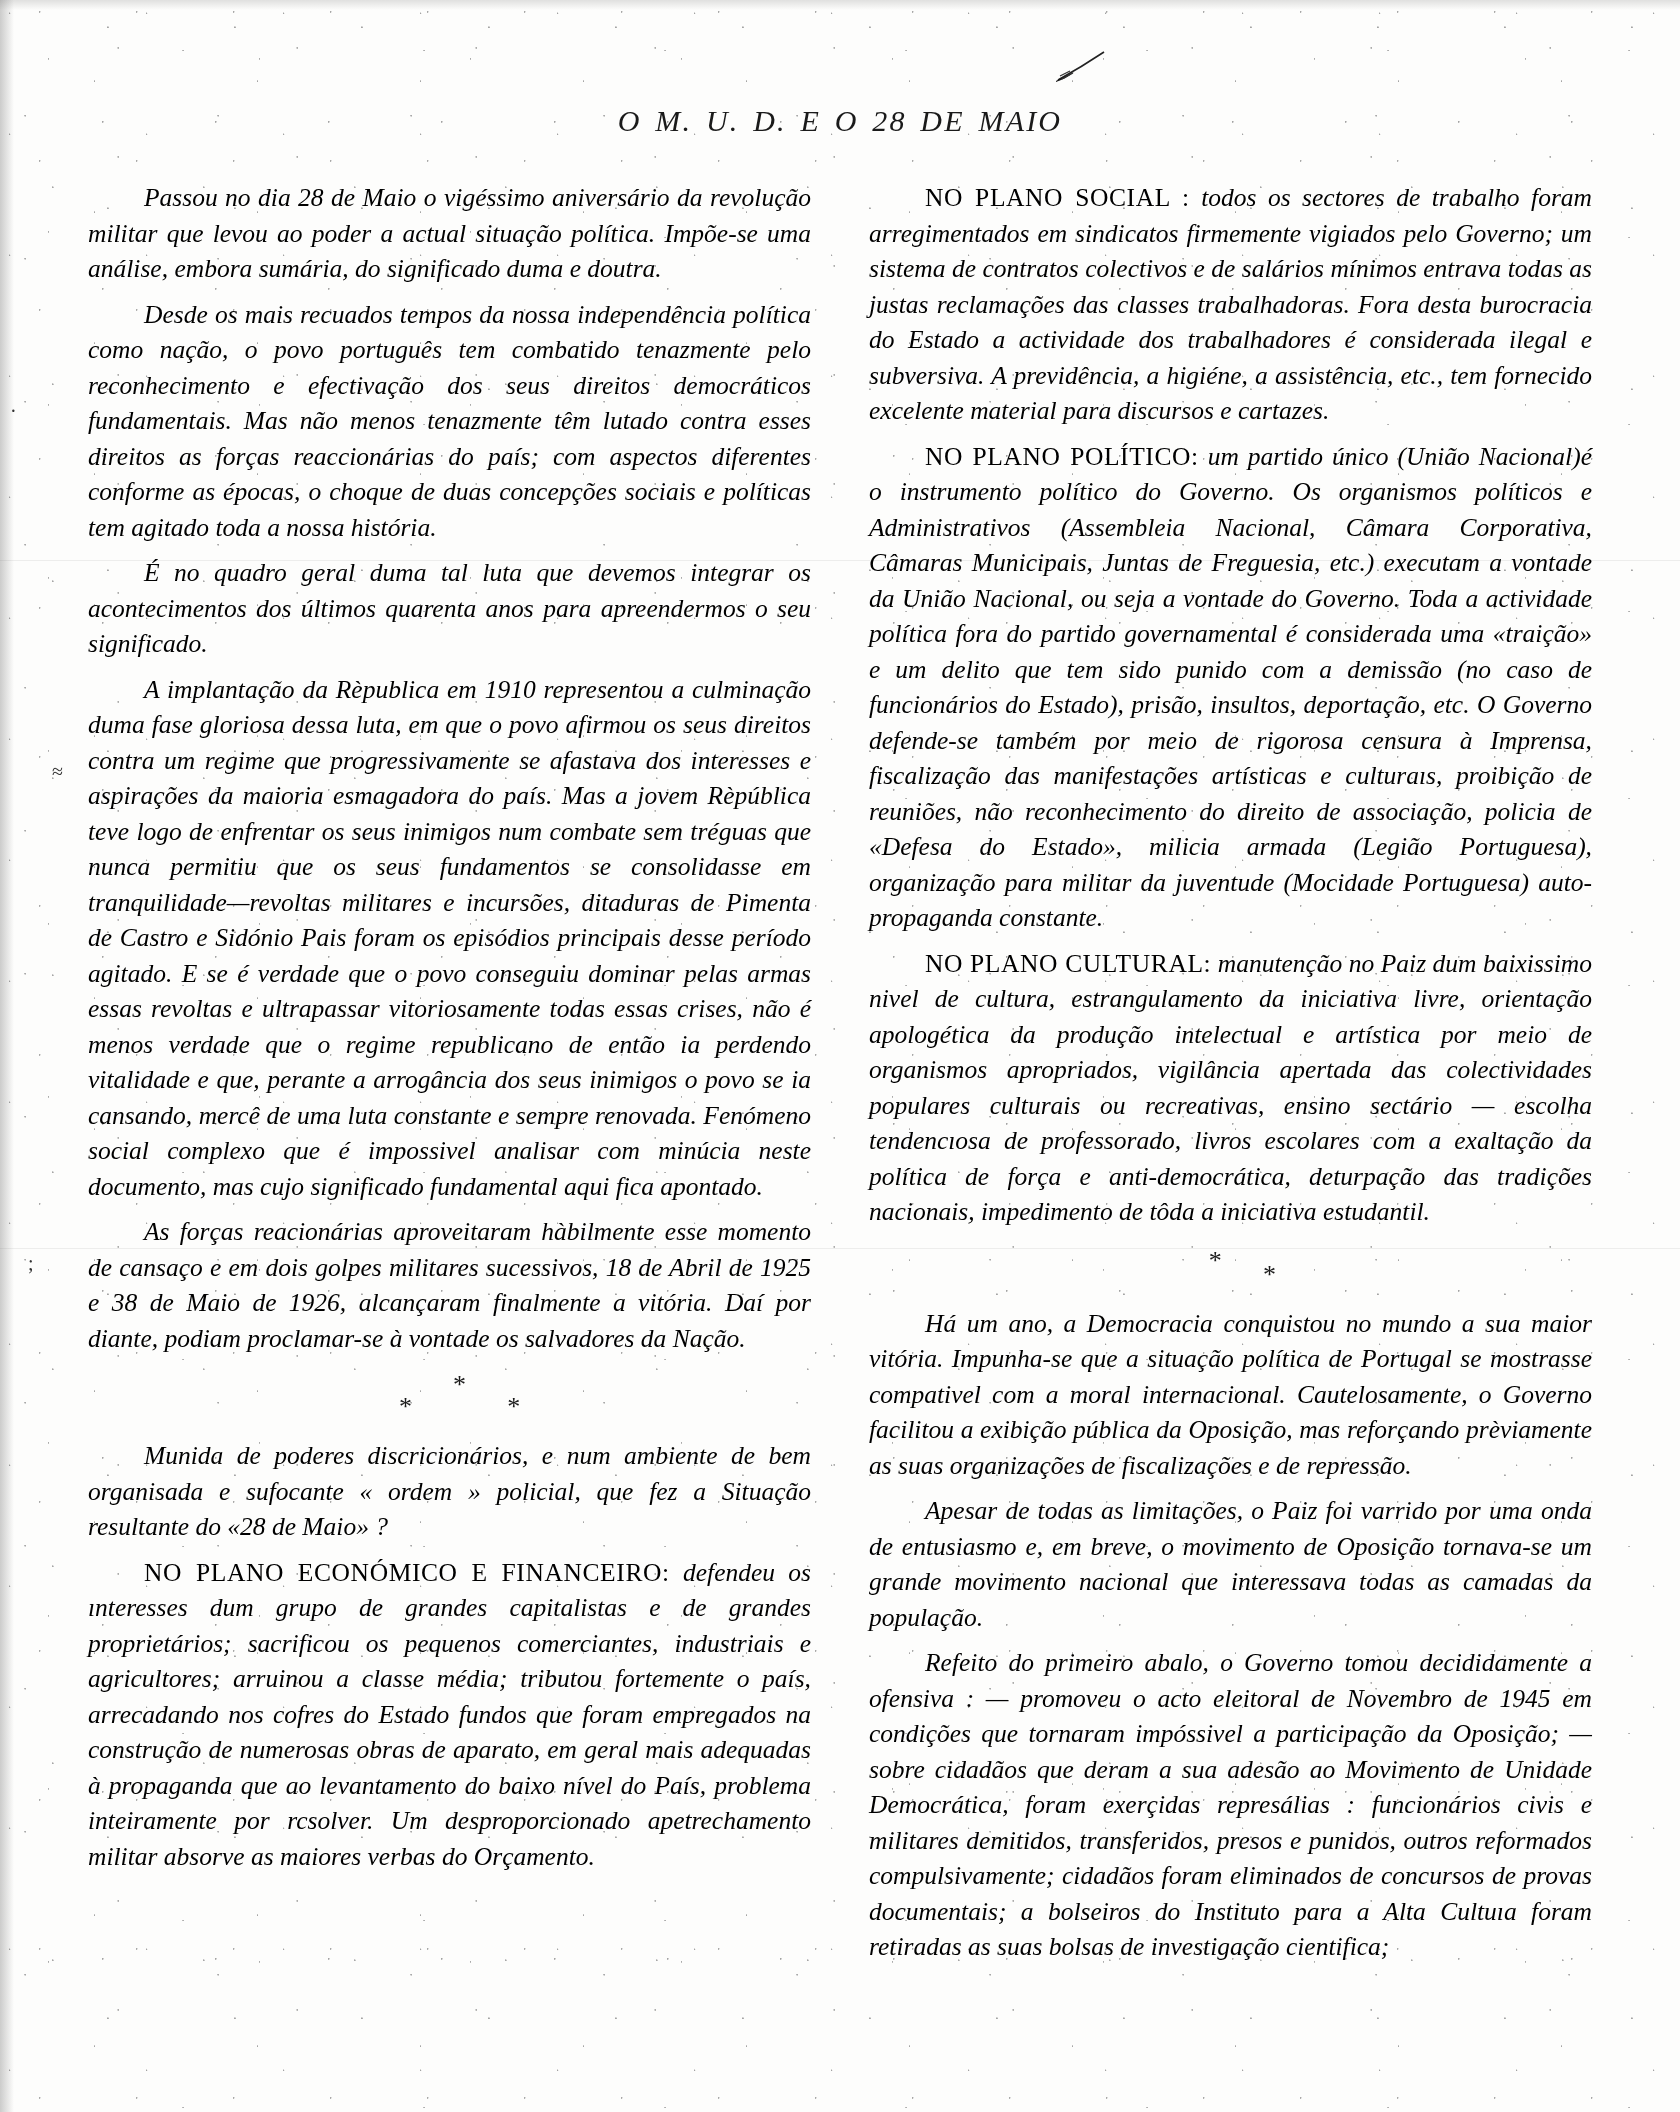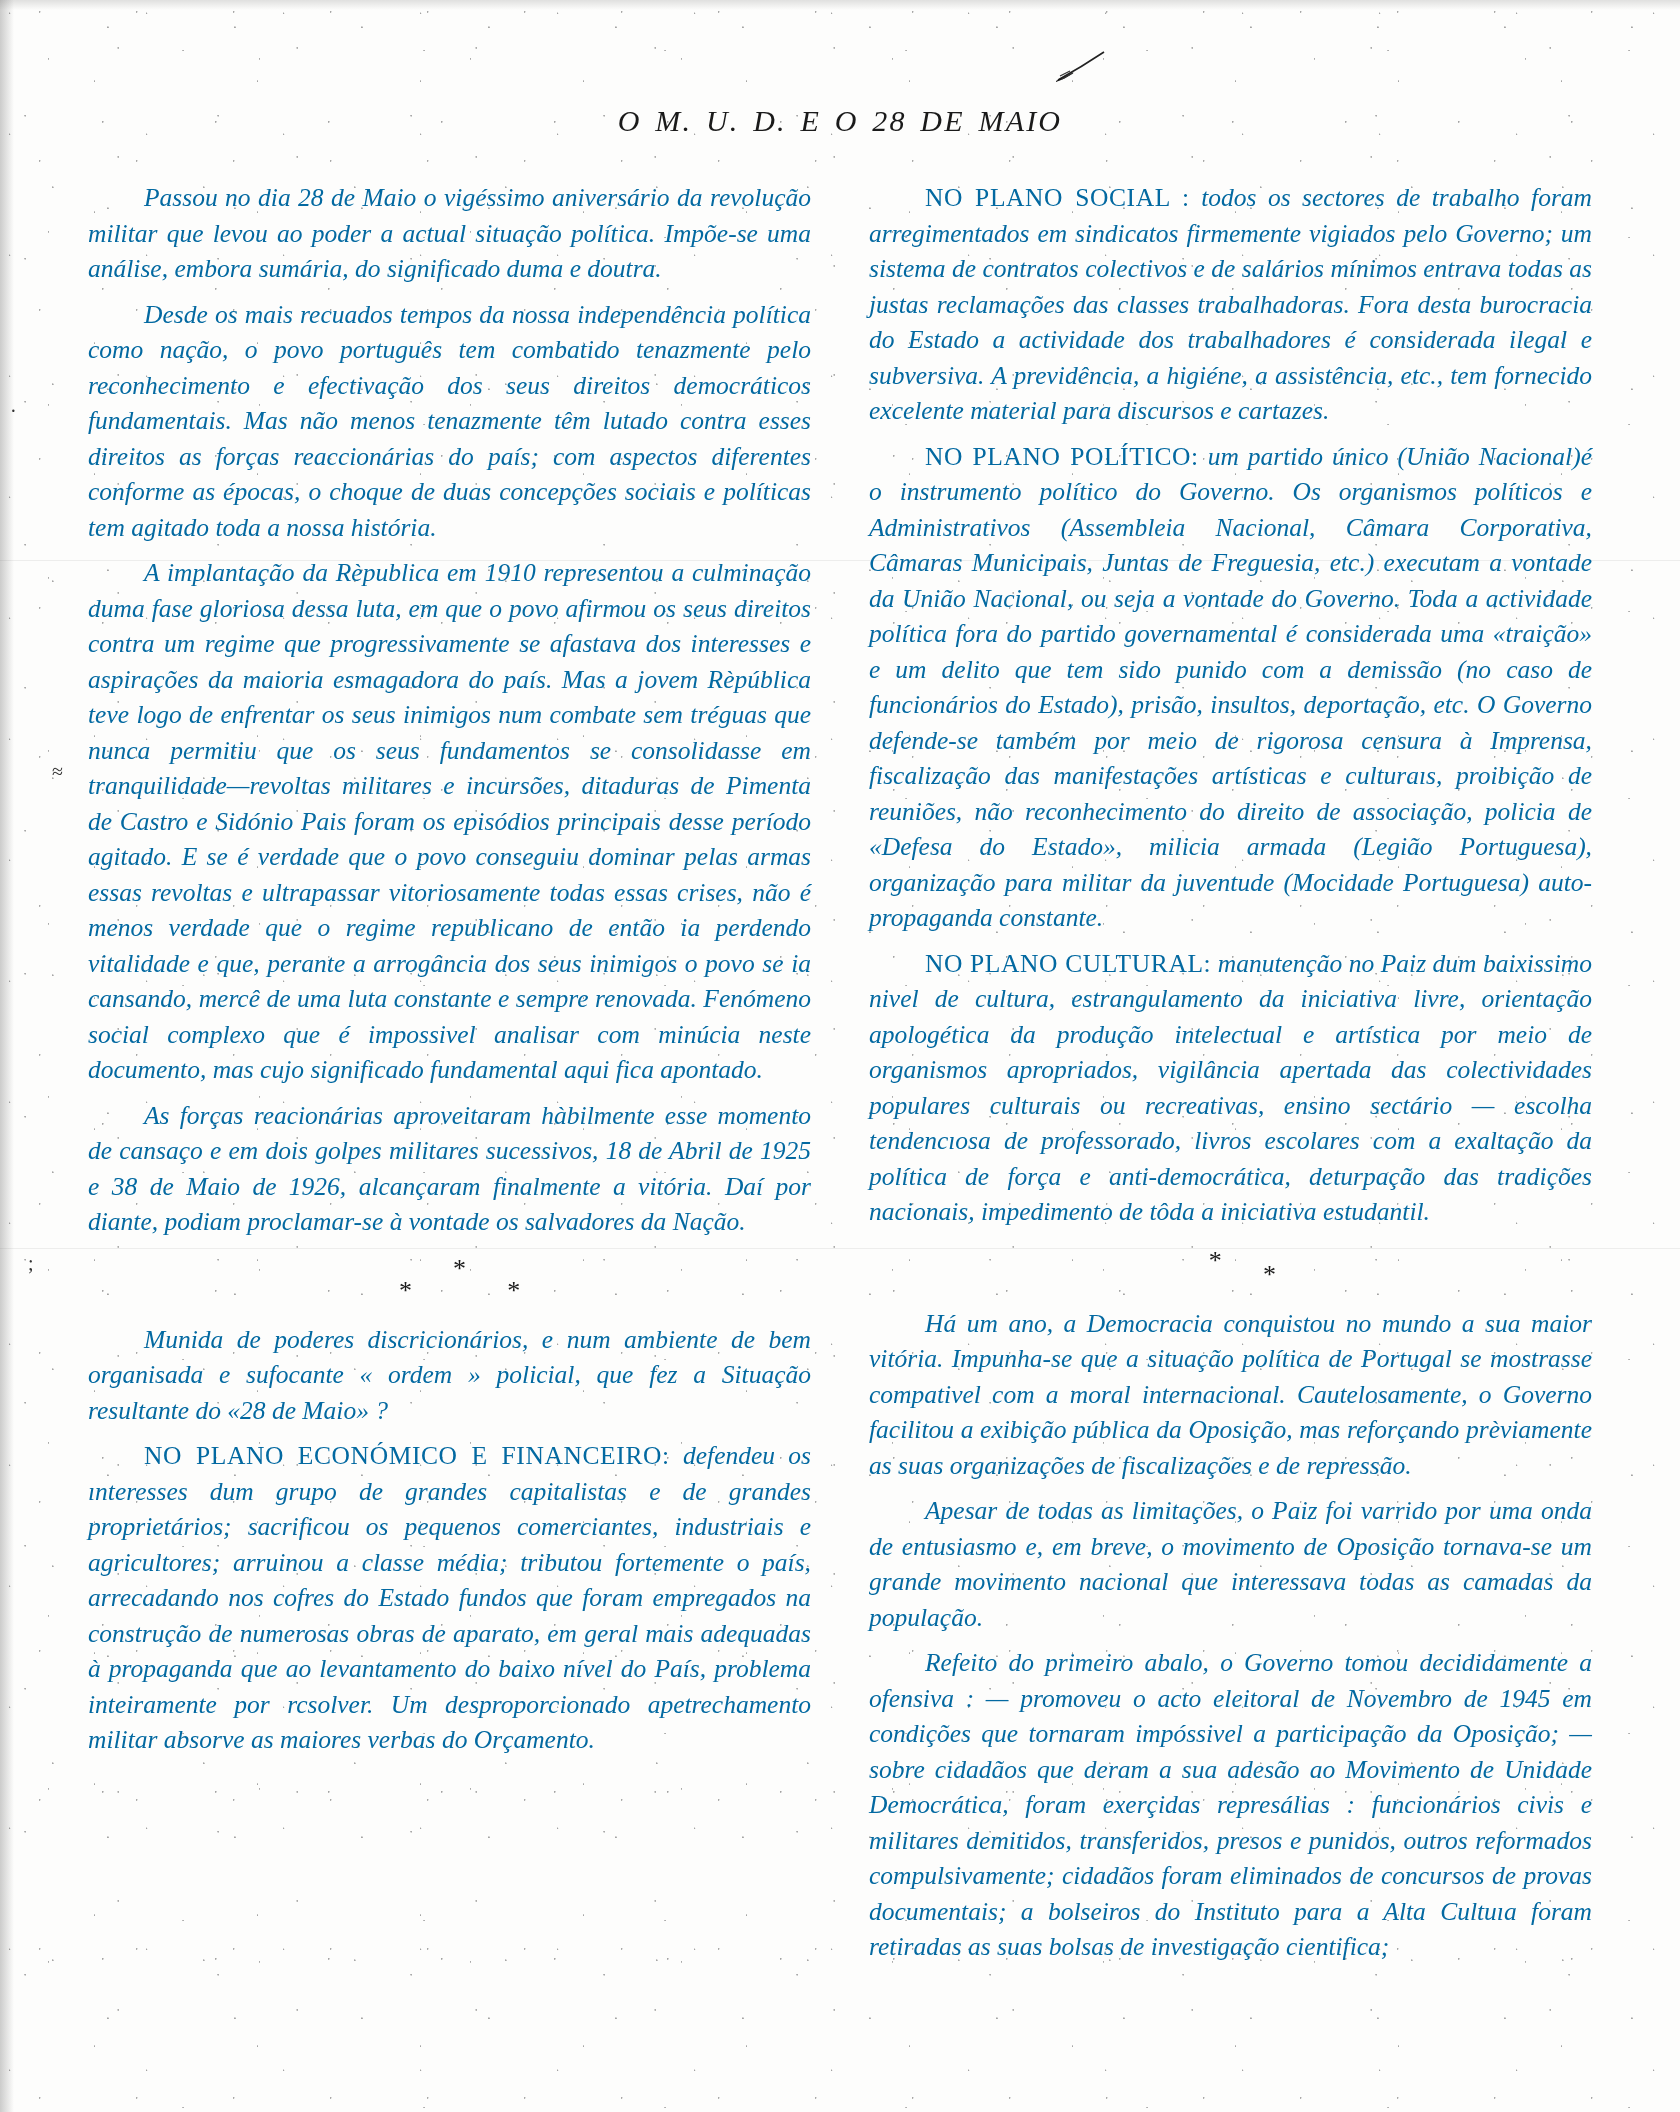--- a/index.html
+++ b/index.html
@@ -110,21 +110,21 @@
   .col {
     width: 723px;
   }
   .col p {
     margin: 0;
     font-style: italic;
     font-size: 25.5px;
     line-height: 35.5px;
     text-align: justify;
     text-indent: 56px;
-    color: #0369a1;
+    color: #000000;
     text-justify: inter-word;
   }
 
   .col p + p { margin-top: 10px; }
 
   .heading-inline {
     font-style: normal;
     letter-spacing: 0.6px;
   }
 
@@ -183,20 +183,21 @@
   <div class="content">
 
     <div class="running-head">O M. U. D. E O 28 DE MAIO</div>
 
     <div class="columns">
 
       <div class="col">
 
         <p>Passou no dia 28 de Maio o vigéssimo aniversário da revolução militar que levou ao poder a actual situação política. Impõe-se uma análise, embora sumária, do significado duma e doutra.</p>
         <p>Desde os mais recuados tempos da nossa independência política como nação, o povo português tem combatido tenazmente pelo reconhecimento e efectivação dos seus direitos democráticos fundamentais. Mas não menos tenazmente têm lutado contra esses direitos as forças reaccionárias do país; com aspectos diferentes conforme as épocas, o choque de duas concepções sociais e políticas tem agitado toda a nossa história.</p>
+        <p>É no quadro geral duma tal luta que devemos integrar os acontecimentos dos últimos quarenta anos para apreendermos o seu significado.</p>
         <p>A implantação da Rèpublica em 1910 representou a culminação duma fase gloriosa dessa luta, em que o povo afirmou os seus direitos contra um regime que progressivamente se afastava dos interesses e aspirações da maioria esmagadora do país. Mas a jovem Rèpública teve logo de enfrentar os seus inimigos num combate sem tréguas que nunca permitiu que os seus fundamentos se consolidasse em tranquilidade—revoltas militares e incursões, ditaduras de Pimenta de Castro e Sidónio Pais foram os episódios principais desse período agitado. E se é verdade que o povo conseguiu dominar pelas armas essas revoltas e ultrapassar vitoriosamente todas essas crises, não é menos verdade que o regime republicano de então ia perdendo vitalidade e que, perante a arrogância dos seus inimigos o povo se ia cansando, mercê de uma luta constante e sempre renovada. Fenómeno social complexo que é impossivel analisar com minúcia neste documento, mas cujo significado fundamental aqui fica apontado.</p>
         <p>As forças reacionárias aproveitaram hàbilmente esse momento de cansaço e em dois golpes militares sucessivos, 18 de Abril de 1925 e 38 de Maio de 1926, alcançaram finalmente a vitória. Daí por diante, podiam proclamar-se à vontade os salvadores da Nação.</p>
 
         <div class="stars tri">
           <span class="s1">*</span>
           <span class="s2">*</span>
           <span class="s3">*</span>
         </div>
 
         <p>Munida de poderes discricionários, e num ambiente de bem organisada e sufocante « ordem » policial, que fez a Situação resultante do «28 de Maio» ?</p>

